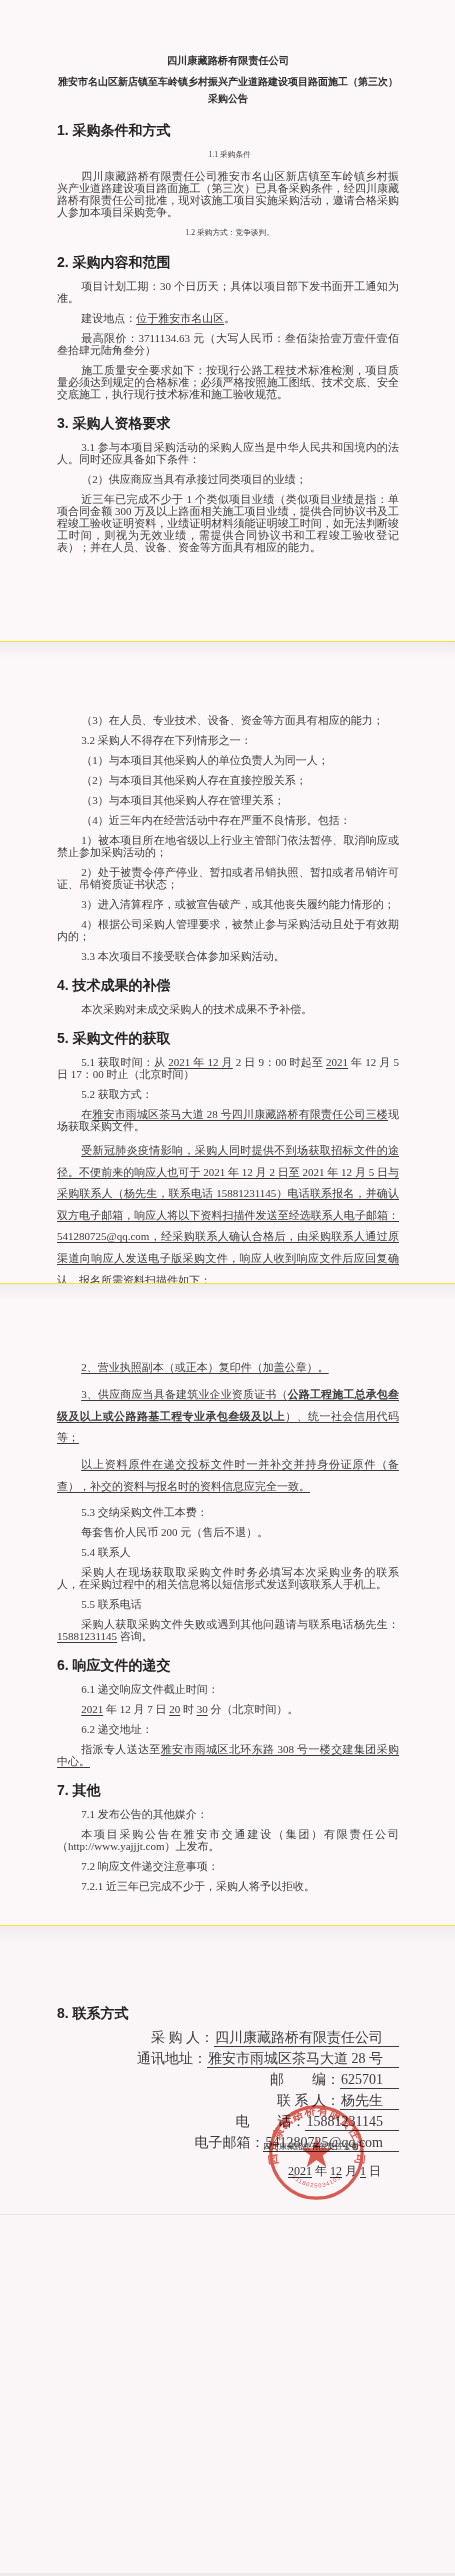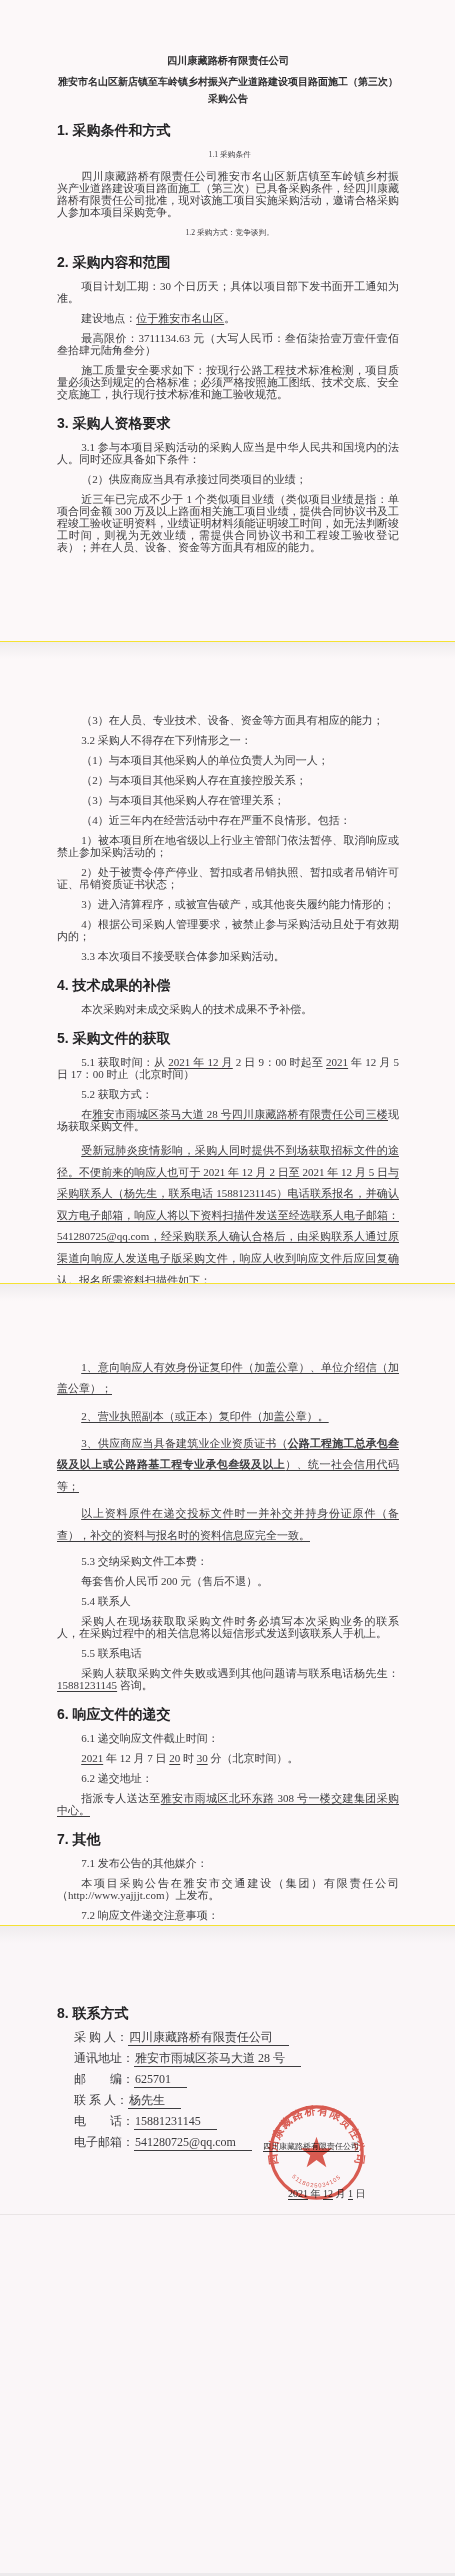--- a/index.html
+++ b/index.html
@@ -18,25 +18,25 @@
   .title2{text-align:center;font-size:10px;font-weight:bold;color:#2e2e30;
           font-family:"Liberation Sans",sans-serif;line-height:17px;margin:0 0 8px;}
   .hsec{font-size:14px;font-weight:bold;color:#242426;
         font-family:"Liberation Sans",sans-serif;margin:15px 0 8px;}
   .subsec{font-size:7.7px;margin:9px 0;padding-left:3.4px;line-height:12px;text-align:center;}
   .para{font-size:11px;line-height:12px;margin:8px 0;text-align:justify;}
   .ind{text-indent:2.2em;}
   .spread{line-height:21.6px;margin:5.7px 0;}
   .u{text-decoration:underline;text-underline-offset:2.3px;text-decoration-thickness:0.6px;}
   .b{font-weight:bold;}
-  .kv{font-size:12px;margin:8px 0 0 17px;line-height:13px;}
+  .kv{font-size:14px;margin:8px 0 0 17px;line-height:13px;text-align:right;}
   .kv .val{border-bottom:0.6px solid #3d3d40;padding:0 16px 0.6px 1.1px;}
   .sig-company{position:absolute;left:263px;top:215px;font-size:8px;color:#333;
                text-decoration:underline;text-underline-offset:2.3px;white-space:nowrap;}
-  .sig-date{position:absolute;left:288px;top:237px;font-size:10px;color:#333;white-space:nowrap;margin-top:24px;}
+  .sig-date{position:absolute;left:288px;top:237px;font-size:12px;color:#333;white-space:nowrap;}
   .seal{position:absolute;left:264px;top:174px;width:105px;height:105px;
         opacity:.88;mix-blend-mode:multiply;pointer-events:none;}
   .scan-line{position:absolute;left:0;right:0;top:288px;height:0.6px;background:#e9e5e6;}
 </style>
 </head>
 <body>
 
 <div class="doc">
 
   <div class="page page-1">
@@ -77,21 +77,20 @@
         <div class="hsec"><span>5. 采购文件的获取</span></div>
         <div class="para ind"><span>5.1 获取时间：从 </span><span class="u">2021 年 12 月</span><span> 2 日 9：00 时起至 </span><span class="u">2021</span><span> 年 12 月 5 日 17：00 时止（北京时间）</span></div>
         <div class="para ind"><span>5.2 获取方式：</span></div>
         <div class="para ind"><span>在</span><span class="u">雅安市雨城区茶马大道 28 号四川康藏路桥有限责任公司三楼</span><span>现场获取采购文件。</span></div>
         <div class="para ind spread"><span class="u">受新冠肺炎疫情影响，采购人同时提供不到场获取招标文件的途径。不便前来的响应人也可于 2021 年 12 月 2 日至 2021 年 12 月 5 日与采购联系人（杨先生，联系电话 15881231145）电话联系报名，并确认双方电子邮箱，响应人将以下资料扫描件发送至经选联系人电子邮箱：541280725@qq.com，经采购联系人确认合格后，由采购联系人通过原渠道向响应人发送电子版采购文件，响应人收到响应文件后应回复确认。报名所需资料扫描件如下：</span></div>
       </div>
   </div>
 
   <div class="page page-3">
     <div class="page-content">
-        <div class="para ind spread"><span class="u">1、意向响应人有效身份证复印件（加盖公章）、单位介绍信（加盖公章）；</span></div>
         <div class="para ind spread"><span class="u">2、营业执照副本（或正本）复印件（加盖公章）。</span></div>
         <div class="para ind spread"><span class="u">3、供应商应当具备建筑业企业资质证书（</span><span class="u b">公路工程施工总承包叁级及以上或公路路基工程专业承包叁级及以上</span><span class="u">）、统一社会信用代码等；</span></div>
         <div class="para ind spread"><span class="u">以上资料原件在递交投标文件时一并补交并持身份证原件（备查），补交的资料与报名时的资料信息应完全一致。</span></div>
         <div class="para ind"><span>5.3 交纳采购文件工本费：</span></div>
         <div class="para ind"><span>每套售价人民币 200 元（售后不退）。</span></div>
         <div class="para ind"><span>5.4 联系人</span></div>
         <div class="para ind"><span>采购人在现场获取取采购文件时务必填写本次采购业务的联系人，在采购过程中的相关信息将以短信形式发送到该联系人手机上。</span></div>
         <div class="para ind"><span>5.5 联系电话</span></div>
         <div class="para ind"><span>采购人获取采购文件失败或遇到其他问题请与联系电话杨先生：</span><span class="u">15881231145</span><span> 咨询。</span></div>
         <div class="hsec"><span>6. 响应文件的递交</span></div>

